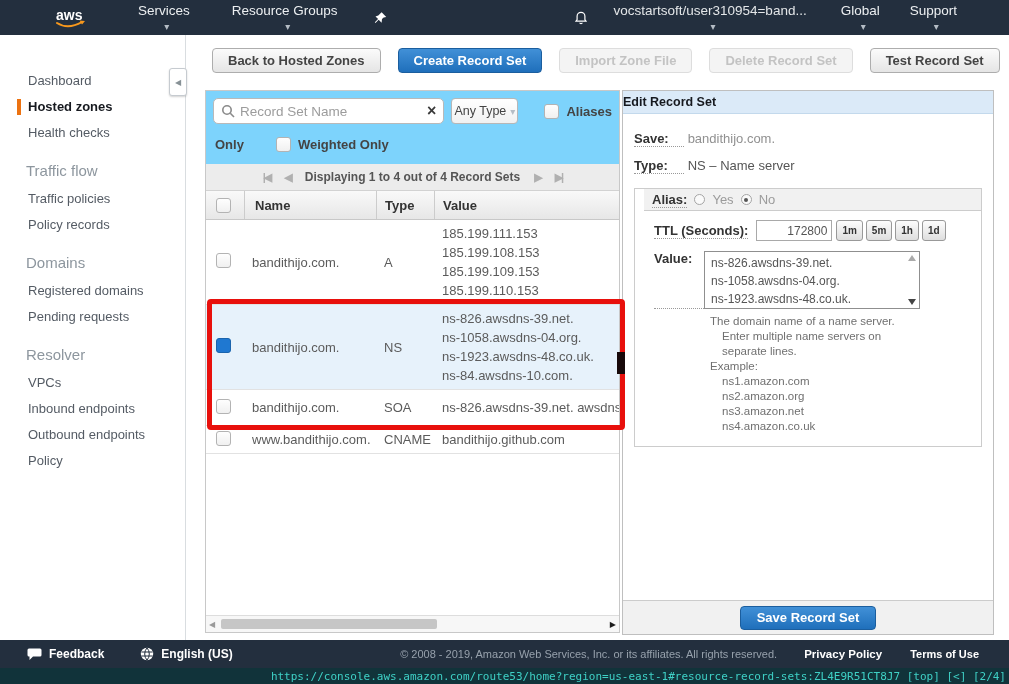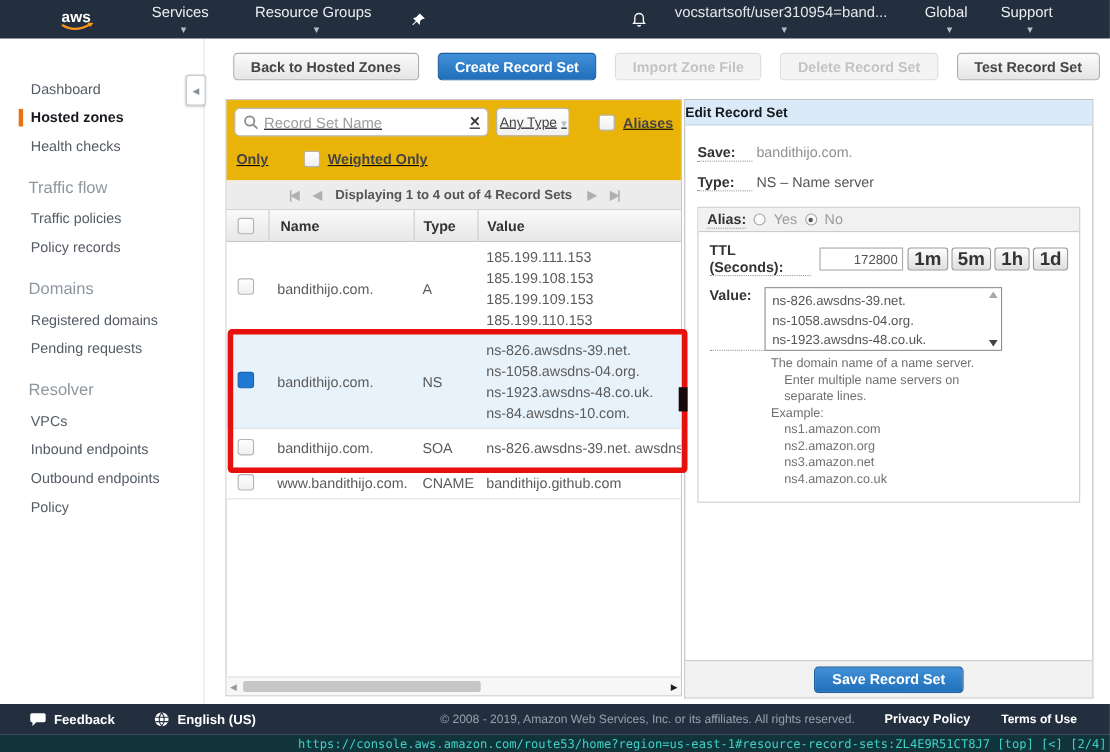--- a/index.html
+++ b/index.html
@@ -44,21 +44,21 @@
   #toolbar { display:flex; gap:17px; margin:13px 0 0 26px; }
   .btn { height:25px; padding:0 15px; font-size:13px; font-weight:bold;
          font-family:"Liberation Sans",sans-serif; border-radius:4px; cursor:pointer; }
   .btn.default { background:linear-gradient(#fbfbfb,#e5e5e5); border:1px solid #adadad; color:#444; }
   .btn.primary { background:linear-gradient(#4190d7,#1f6fbb); border:1px solid #1b5e9e; color:#fff; }
   .btn.disabled { background:#f4f4f4; border:1px solid #ddd; color:#c3c3c3; cursor:default; }
 
   
   #records-panel { position:absolute; left:19px; top:55px; width:415px; height:543px;
                    border:1px solid #c8c8c8; background:#fff; }
-  #filter-area { height:73px; background:#eab308; padding:7px; font-size:13px;text-decoration:underline; }
+  #filter-area { height:73px; background:#7dd3fc; padding:7px; font-size:13px; }
   .filter-row1 { display:flex; align-items:center; }
   #search-box { display:flex; align-items:center; width:234px; height:26px;
                 background:#fff; border:1px solid #b9b9b9; border-radius:5px; padding:0 7px; }
   #search-box input { flex:1; border:none; outline:none; font-size:13.5px; margin-left:5px;
                 background:transparent; font-family:"Liberation Sans",sans-serif; color:#333; }
   #search-box input::placeholder { color:#9c9c9c; }
   .clear-x { font-size:16px; font-weight:bold; color:#3a3a3a; cursor:pointer; line-height:1; }
   #type-select { margin-left:7px; width:68px; height:26px; background:linear-gradient(#fff,#f1f1f1);
                 border:1px solid #b7b7b7; border-radius:4px; display:flex; align-items:center;
                 justify-content:center; font-size:12.5px; color:#444; cursor:pointer; gap:4px; }
@@ -120,35 +120,35 @@
   #ep-header { height:23px; line-height:22px; background:var(--edit-header-bg,#dbeaf8);
                border-bottom:1px solid #c3d9ec; font-size:12.5px; font-weight:bold;
                color:#16191f; padding-left:0; }
   #ep-body { padding:6px 11px 0 11px; font-size:13px; }
   .ep-row { margin-top:11px; }
   .ep-label { font-weight:bold; color:#333; border-bottom:1px dotted #999;
               display:inline-block; }
   .ep-label-col { width:50px; }
   #ep-name-value { color:#909090; }
   #ep-type-value { color:#555; }
-  #ep-box { margin-top:14px; border:1px solid #ccc; }
+  #ep-box { margin-top:14px; border:1px solid #ccc;padding-left:9px; }
   #alias-bar { height:22px; background:#f1f1f1; border-bottom:1px solid #ccc;
                display:flex; align-items:center; padding:0 8px; gap:7px; }
   .radio { width:11px; height:11px; border:1px solid #a5a5a5; border-radius:50%;
            background:#fafafa; display:inline-block; position:relative; flex:none; }
   .radio.sel::after { content:""; position:absolute; left:2.5px; top:2.5px; width:4px;
            height:4px; border-radius:50%; background:#555; }
   .radio-label { color:#9b9b9b; }
   #ep-box-content { padding:9px 10px 12px 10px; }
   #ttl-row { display:flex; align-items:center; }
   #ttl-input { width:76px; height:21px; margin-left:8px; border:1px solid #a9a9a9;
                font-size:12px; color:#555; text-align:right; padding-right:4px;
                font-family:"Liberation Sans",sans-serif; }
   #ttl-buttons { display:flex; gap:3px; margin-left:4px; }
-  .ttl-btn { height:21px; padding:0 5px; font-size:17px; font-weight:bold; color:#333;
+  .ttl-btn { height:21px; padding:0 5px; font-size:10px; font-weight:bold; color:#333;
              background:linear-gradient(#fdfdfd,#dedede); border:1px solid #999;
              border-radius:3px; cursor:pointer; font-family:"Liberation Sans",sans-serif; }
   #value-row { display:flex; margin-top:10px; }
   #value-box { width:216px; height:58px; border:1px solid #8f8f8f; position:relative;
                background:#fff; overflow:hidden; cursor:text; }
   #value-lines { padding:2px 18px 0 6px; font-size:12px; line-height:18px; color:#555;
                white-space:nowrap; }
   .tx-up { position:absolute; right:3px; top:3px; width:0; height:0;
            border-left:4px solid transparent; border-right:4px solid transparent;
            border-bottom:6px solid #aaa; cursor:pointer; }

